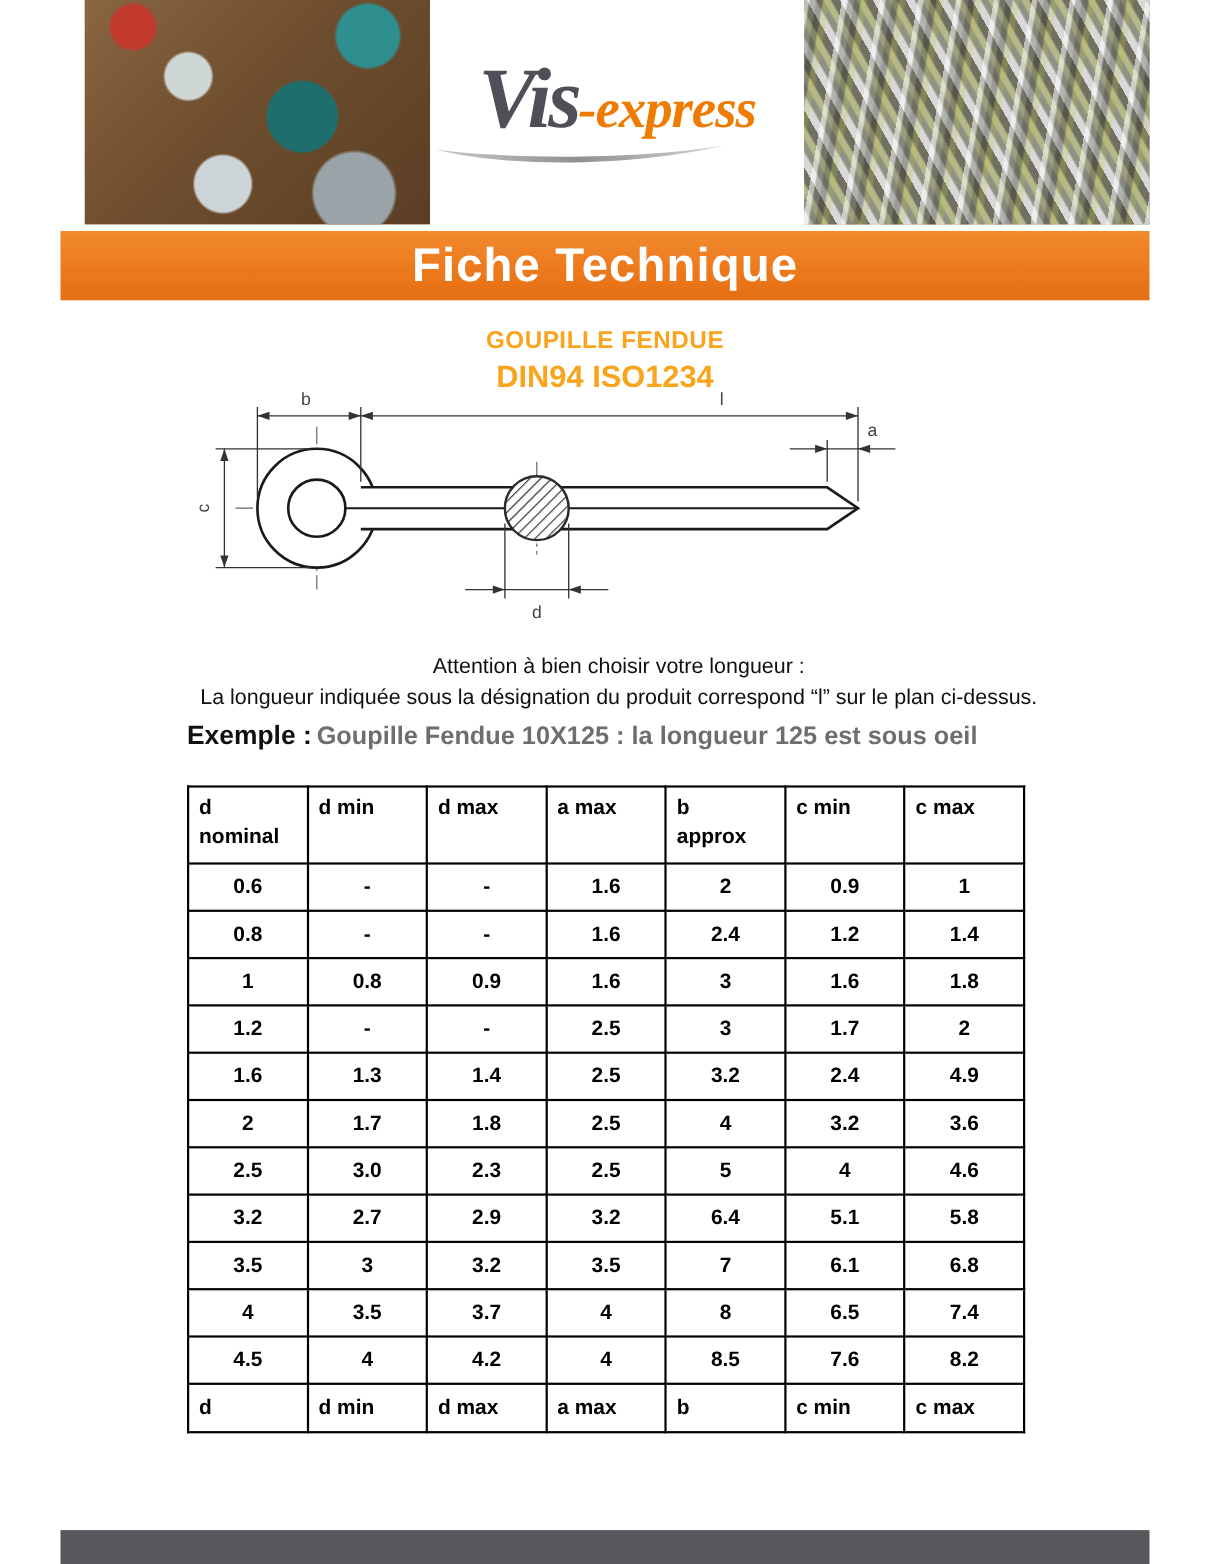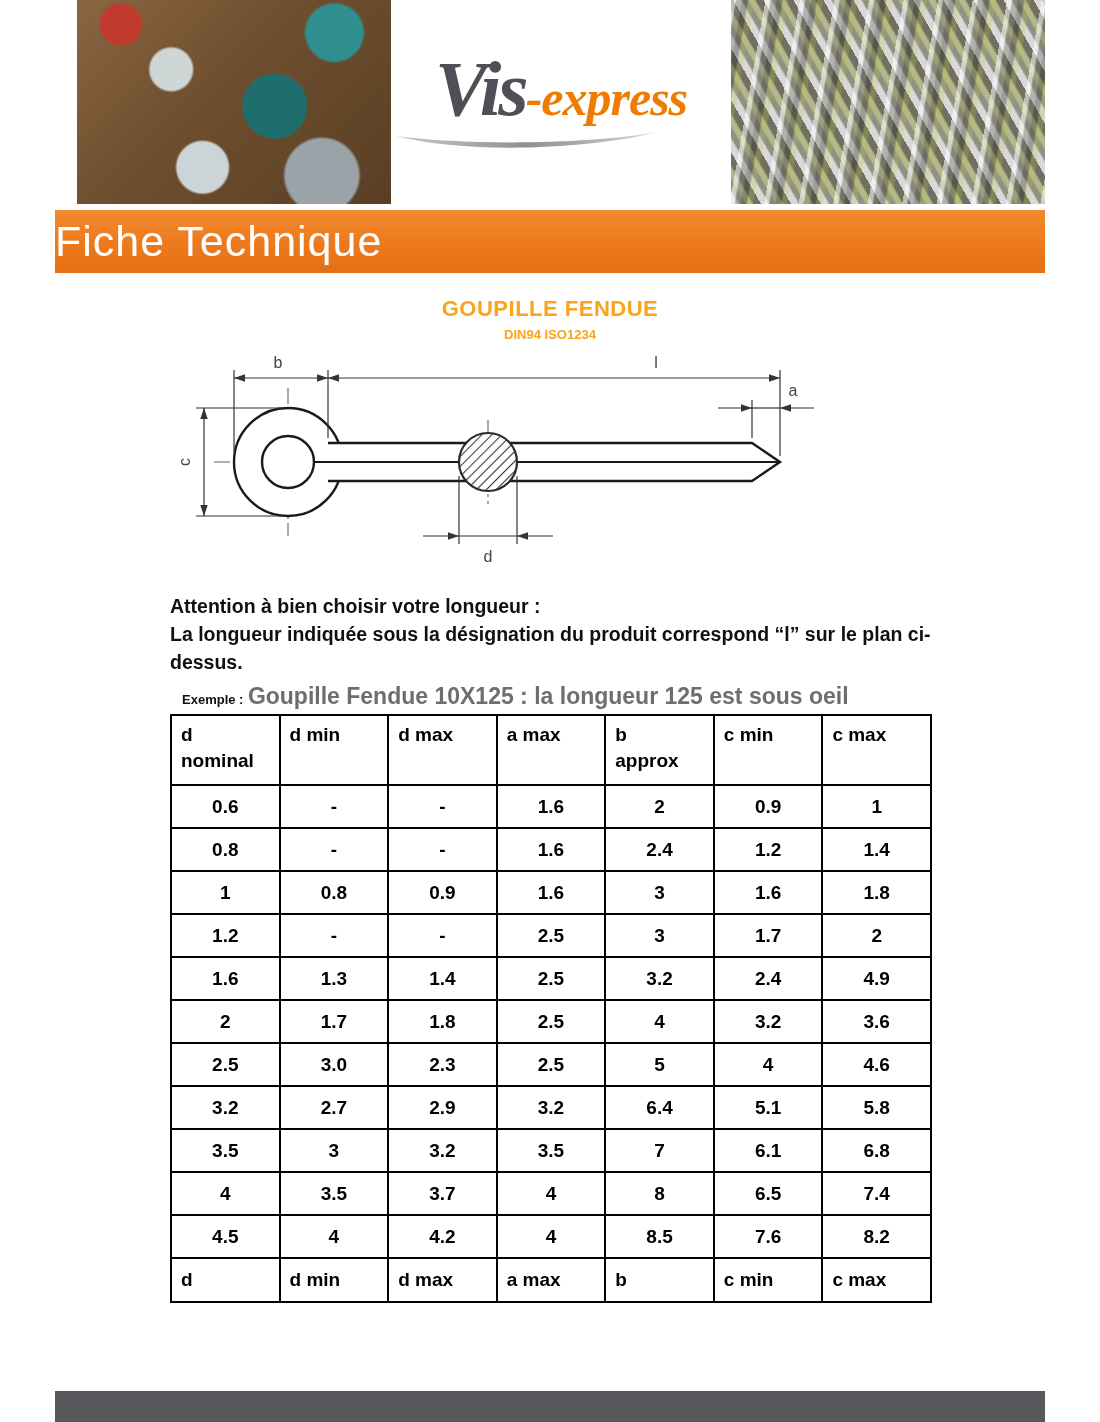--- a/index.html
+++ b/index.html
@@ -39,40 +39,40 @@
   .logo-express {
     font-family:"Liberation Serif", serif; font-style:italic; font-weight:bold;
     font-size:50px; color:#ef7c00; letter-spacing:-1px;
   }
   .swoosh { margin-top:2px; margin-left:-70px; }
 
   
   .banner {
     position:absolute; top:210px; left:55px; right:55px; height:63px;
     background:linear-gradient(180deg,#f28a2e 0%, #ec7a1d 55%, #e56f12 100%);
-    display:flex; align-items:center; justify-content:flex-start;
-    color:#ffffff; font-size:43px; font-weight:normal; letter-spacing:1px;
+    display:flex; align-items:center; justify-content:center;
+    color:#ffffff; font-size:43px; font-weight:bold; letter-spacing:1px;
   }
 
   
   .doc-titles { position:absolute; top:296px; left:0; width:100%; text-align:center; color:#f9a41c; font-weight:bold; }
   .doc-title1 { font-size:22px; letter-spacing:.5px; }
-  .doc-title2 { font-size:13px; margin-top:5px; }
+  .doc-title2 { font-size:28px; margin-top:5px; }
 
   
   .diagram { position:absolute; top:344px; left:166px; width:668px; height:240px; }
   .pin-svg { width:100%; height:100%; }
   .pin-svg text { font-family:"Liberation Sans", sans-serif; font-size:16px; fill:#444; }
   .dim { stroke:#333; stroke-width:1.2; fill:none; }
 
   
   .notes { position:absolute; top:592px; left:170px; width:785px; color:#101010; }
-  .note-bold { font-size:19.5px; font-weight:bold; line-height:28px; }
+  .note-bold { font-size:19.5px; font-weight:normal; line-height:28px;text-align:center; }
   .example-line { margin-top:7px; white-space:nowrap; }
-  .example-label { font-size:13px; font-weight:bold; color:#101010;margin-left:12px; }
+  .example-label { font-size:24px; font-weight:bold; color:#101010; }
   .example-text { font-size:23px; font-weight:bold; color:#6e6e6e; }
 
   
   .spec-table {
     position:absolute; top:714px; left:170px; width:762px;
     border-collapse:collapse; table-layout:fixed; color:#000;
   }
   .spec-table th, .spec-table td { border:2px solid #000; font-weight:bold; }
   .spec-table thead th {
     text-align:left; vertical-align:top; white-space:pre-line;

